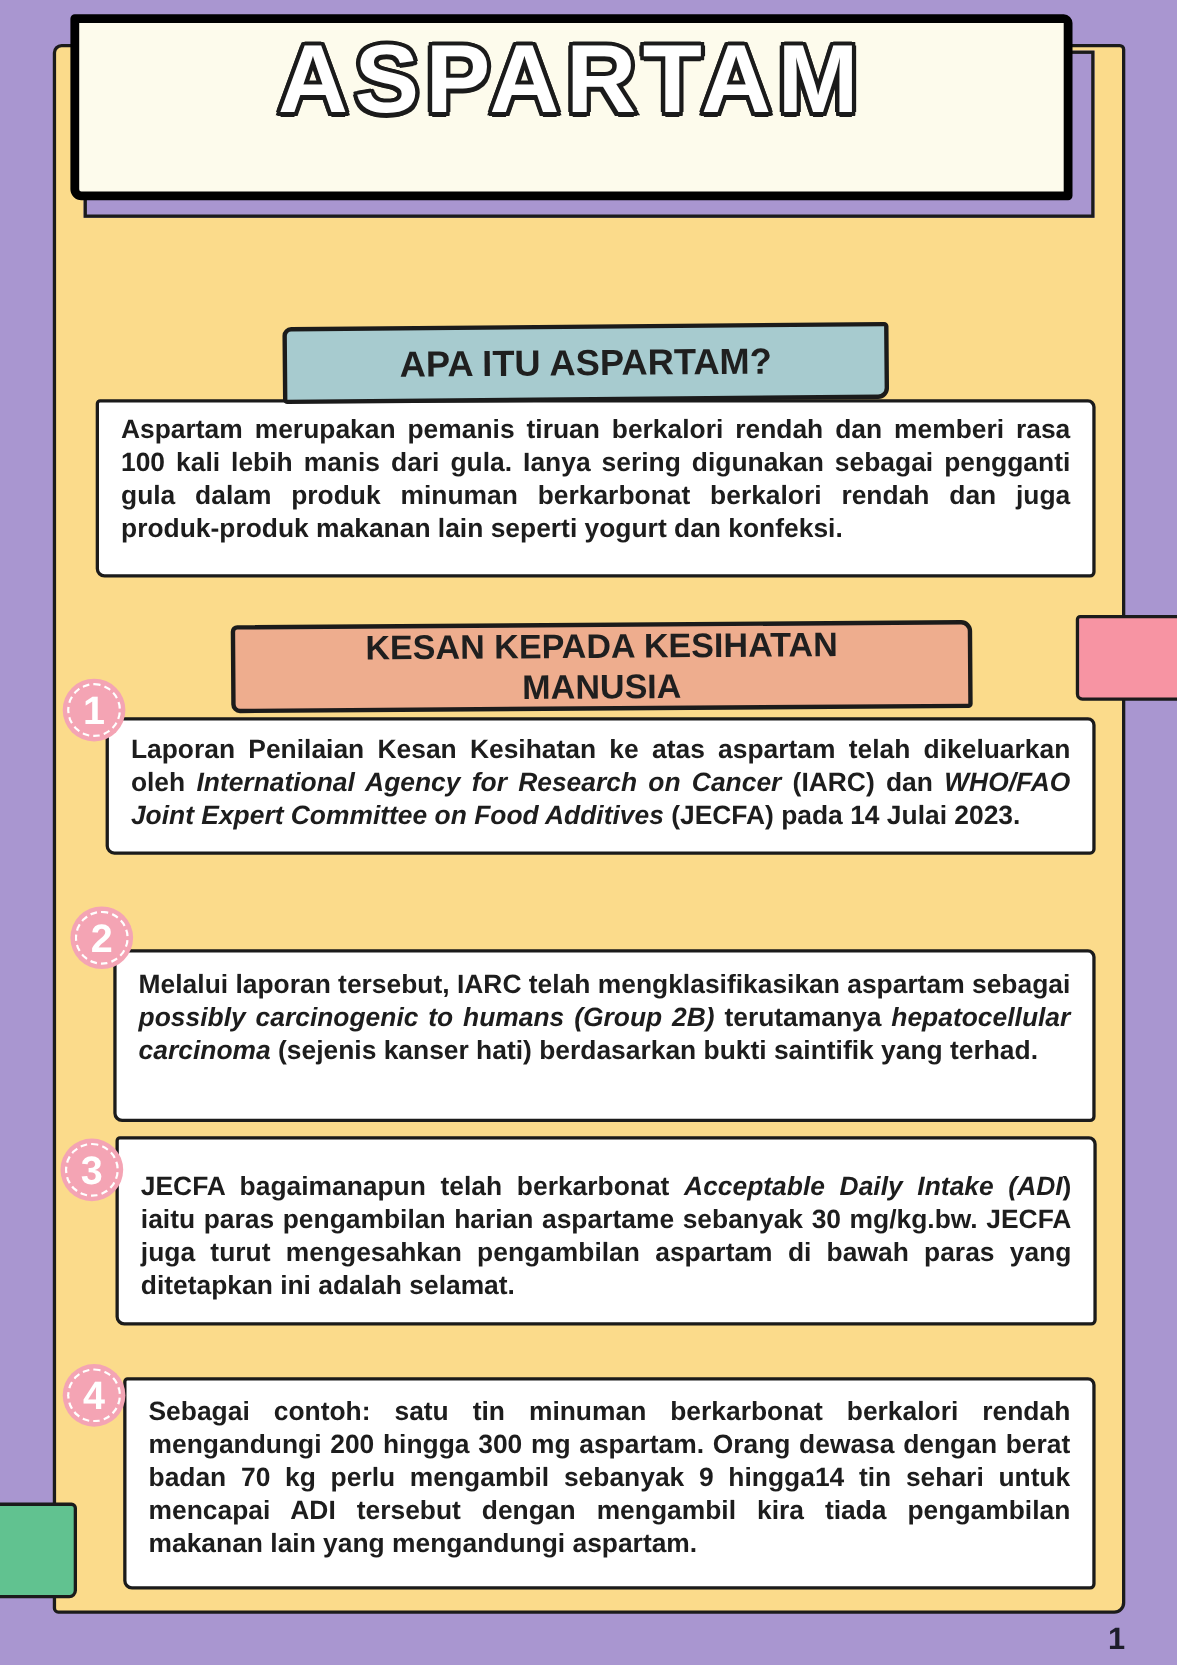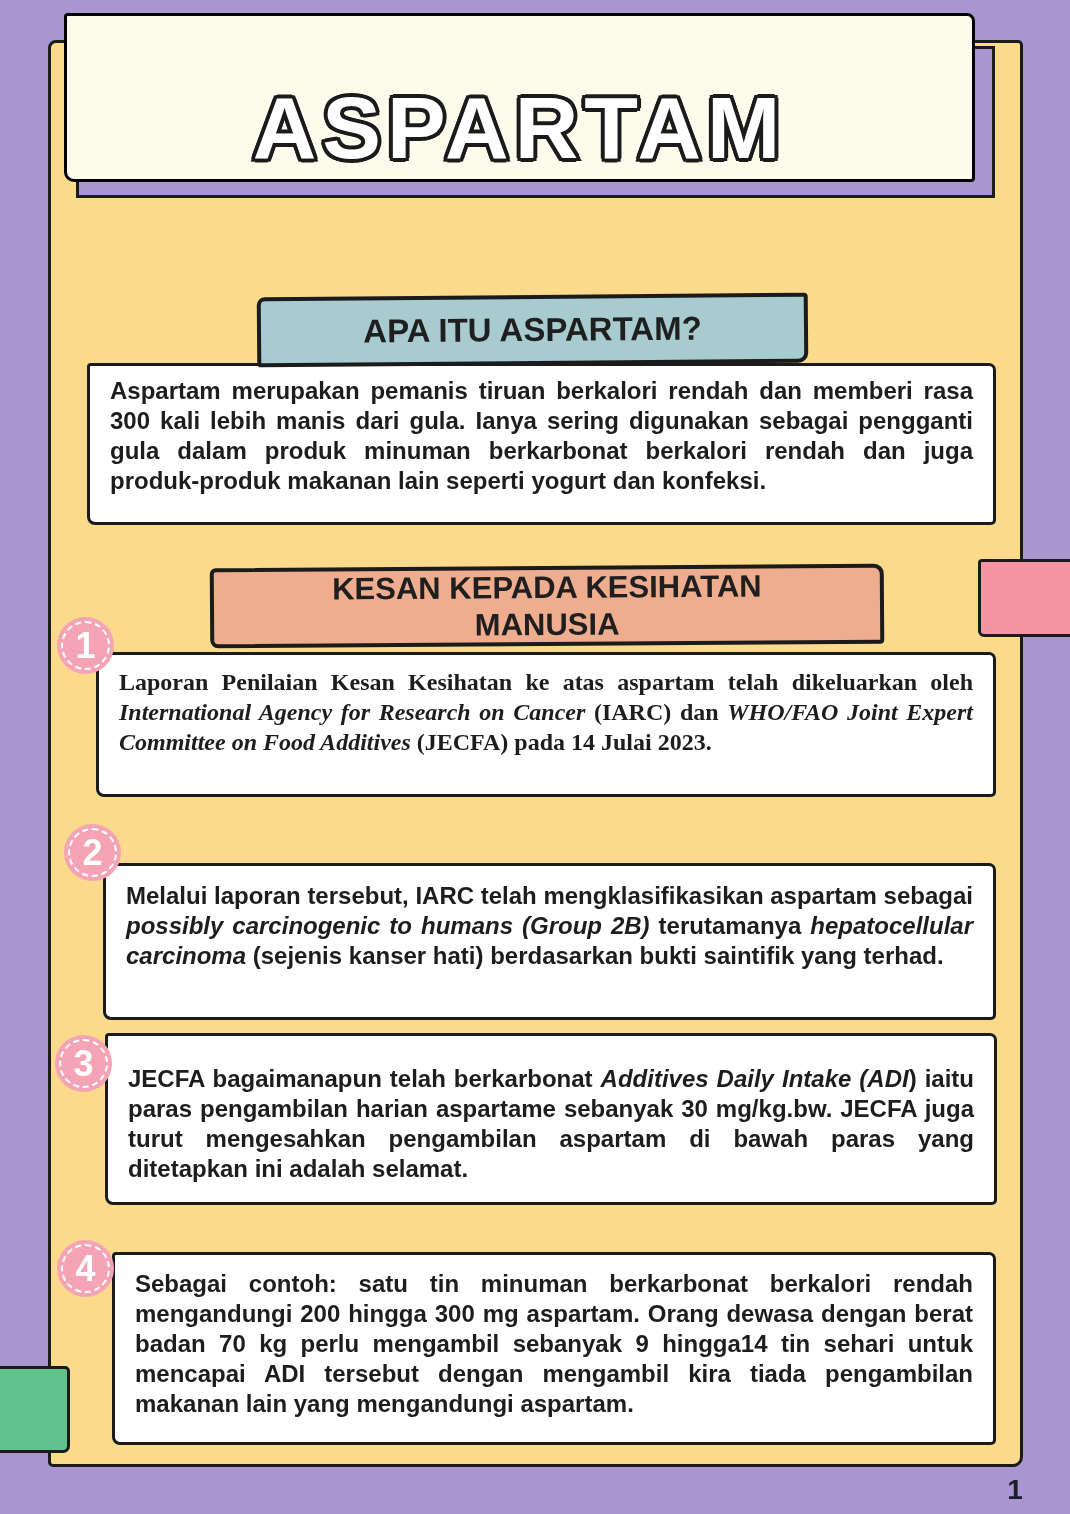--- a/index.html
+++ b/index.html
@@ -12,22 +12,22 @@
     position:absolute;left:48px;top:40px;width:975px;height:1427px;
     background:#FBDB8B;border:3px solid #1b1b1b;box-sizing:border-box;
     border-radius:8px 5px 10px 5px;z-index:1;
   }
   .title-backing{
     position:absolute;left:76px;top:46px;width:919px;height:152px;
     background:#A996D0;border:3px solid #1b1b1b;box-sizing:border-box;z-index:2;
   }
   .title-box{
     position:absolute;left:64px;top:13px;width:911px;height:169px;
-    background:#FDFBEC;border:3px solid #000000;box-sizing:border-box;
-    display:flex;align-items:flex-end;justify-content:center;z-index:3;
+    background:#FDFBEC;border:8px solid #000000;box-sizing:border-box;
+    display:flex;align-items:flex-start;justify-content:center;z-index:3;
     border-radius:4px 8px 4px 10px;
   }
   .title-text{
     font-size:88px;font-weight:bold;letter-spacing:6px;color:#ffffff;
     -webkit-text-stroke:6px #1b1b1b;paint-order:stroke fill;
     text-shadow:3px 3px 0 #1b1b1b,-3px 3px 0 #1b1b1b,3px -3px 0 #1b1b1b,
       -3px -3px 0 #1b1b1b,0 4px 0 #1b1b1b,4px 0 0 #1b1b1b,0 -4px 0 #1b1b1b,-4px 0 0 #1b1b1b;
   }
   .header{
     position:absolute;box-sizing:border-box;border:4px solid #1b1b1b;
@@ -82,38 +82,38 @@
   <div class="title-backing"></div>
   <div class="title-box">
     <span class="title-text">ASPARTAM</span>
   </div>
 
   <div class="header teal">
     <span class="hline">APA ITU ASPARTAM?</span>
   </div>
 
   <div class="text-box" style="left:87px;top:363px;width:909px;height:162px;">
-    <span>Aspartam merupakan pemanis tiruan berkalori rendah dan memberi rasa 300 kali lebih manis dari gula. Ianya sering digunakan sebagai pengganti gula dalam produk minuman berkarbonat berkalori rendah dan juga produk-produk makanan lain seperti yogurt dan konfeksi.</span>
+    <span>Aspartam merupakan pemanis tiruan berkalori rendah dan memberi rasa 100 kali lebih manis dari gula. Ianya sering digunakan sebagai pengganti gula dalam produk minuman berkarbonat berkalori rendah dan juga produk-produk makanan lain seperti yogurt dan konfeksi.</span>
   </div>
 
   <div class="header salmon">
     <span class="hline">KESAN KEPADA KESIHATAN</span>
     <span class="hline">MANUSIA</span>
   </div>
 
-  <div class="text-box" style="left:96px;top:652px;width:900px;height:145px;padding-top:12px;font-family:Liberation Serif, serif;">
+  <div class="text-box" style="left:96px;top:652px;width:900px;height:125px;padding-top:12px;">
     <span>Laporan Penilaian Kesan Kesihatan ke atas aspartam telah dikeluarkan oleh </span><i>International Agency for Research on Cancer</i><span> (IARC) dan </span><i>WHO/FAO Joint Expert Committee on Food Additives</i><span> (JECFA) pada 14 Julai 2023.</span>
   </div>
 
   <div class="text-box" style="left:103px;top:835px;width:893px;height:157px;padding-top:15px;margin-top:28px;">
     <span>Melalui laporan tersebut, IARC telah mengklasifikasikan aspartam sebagai </span><i>possibly carcinogenic to humans (Group 2B)</i><span> terutamanya </span><i>hepatocellular carcinoma</i><span> (sejenis kanser hati) berdasarkan bukti saintifik yang terhad.</span>
   </div>
 
   <div class="text-box" style="left:105px;top:1033px;width:892px;height:172px;padding-top:28px;">
-    <span>JECFA bagaimanapun telah berkarbonat </span><i>Additives Daily Intake (ADI</i><span>) iaitu paras pengambilan harian aspartame sebanyak 30 mg/kg.bw. JECFA juga turut mengesahkan pengambilan aspartam di bawah paras yang ditetapkan ini adalah selamat.</span>
+    <span>JECFA bagaimanapun telah berkarbonat </span><i>Acceptable Daily Intake (ADI</i><span>) iaitu paras pengambilan harian aspartame sebanyak 30 mg/kg.bw. JECFA juga turut mengesahkan pengambilan aspartam di bawah paras yang ditetapkan ini adalah selamat.</span>
   </div>
 
   <div class="text-box" style="left:112px;top:1252px;width:884px;height:193px;padding-top:14px;">
     <span>Sebagai contoh: satu tin minuman berkarbonat berkalori rendah mengandungi 200 hingga 300 mg aspartam. Orang dewasa dengan berat badan 70 kg perlu mengambil sebanyak 9 hingga14 tin sehari untuk mencapai ADI tersebut dengan mengambil kira tiada pengambilan makanan lain yang mengandungi aspartam.</span>
   </div>
 
   <div class="badge" style="left:57px;top:617px;">
     <span class="badge-ring"></span>
     <span class="badge-num">1</span>
   </div>

